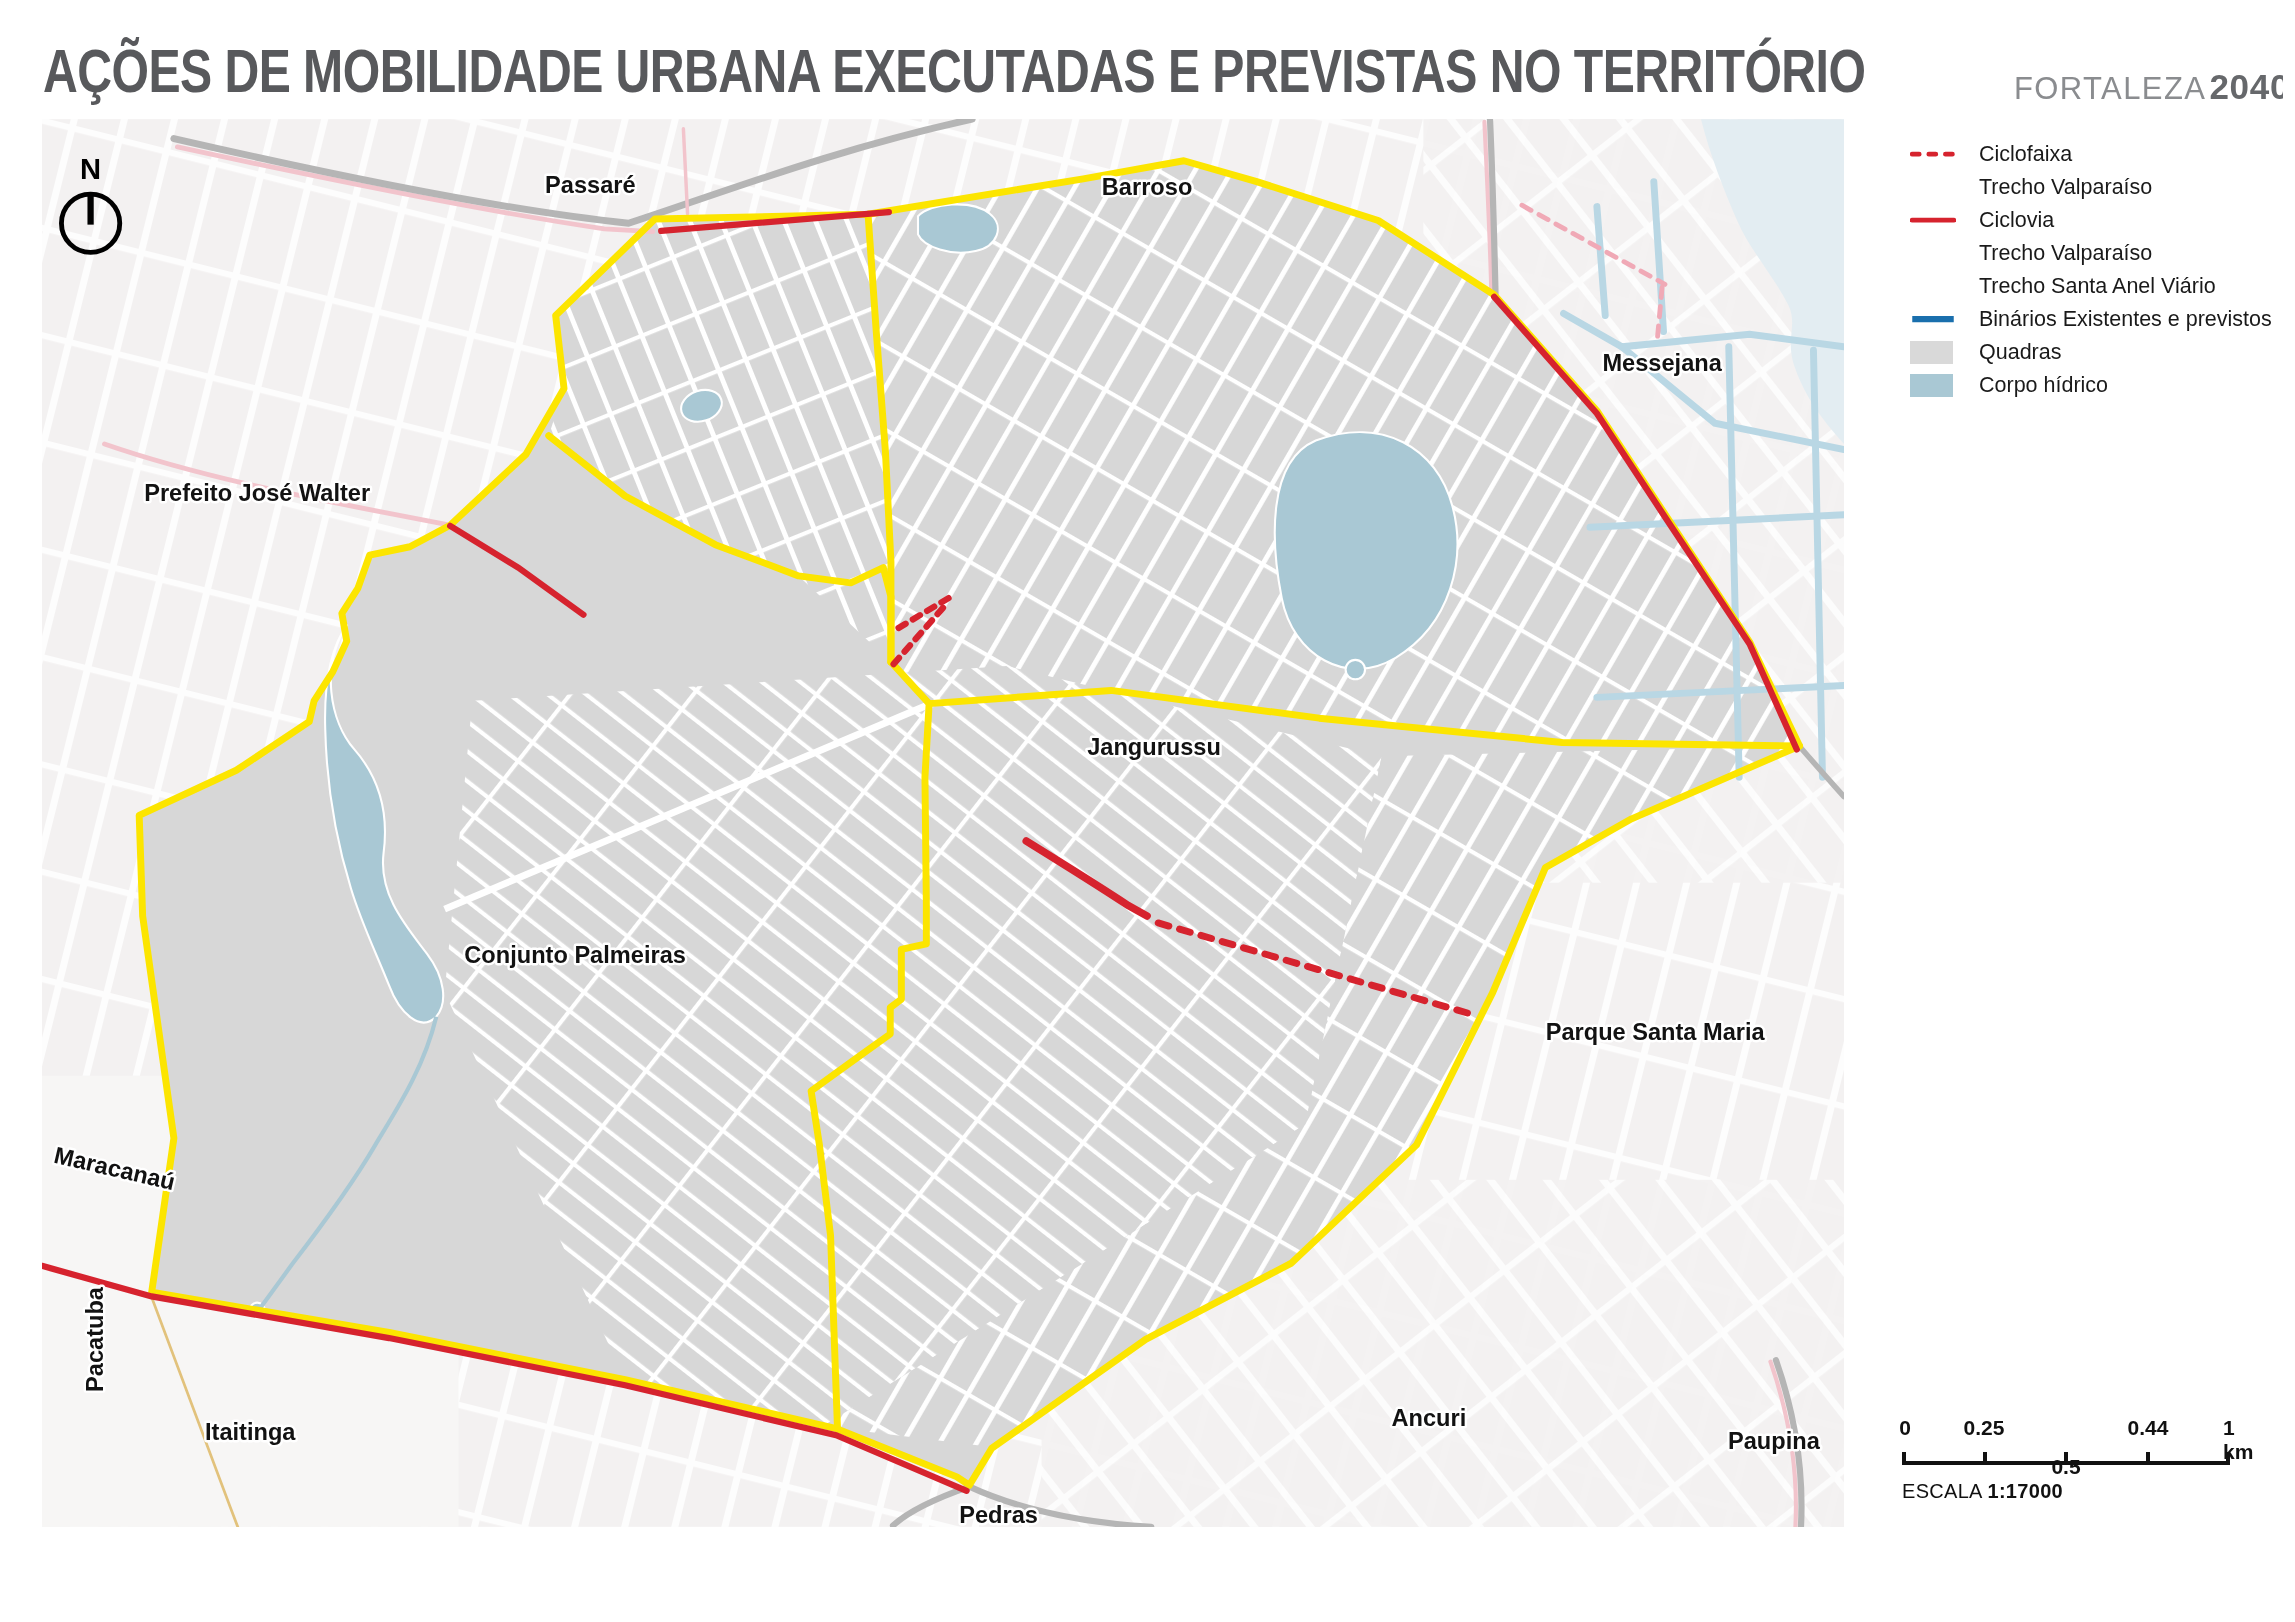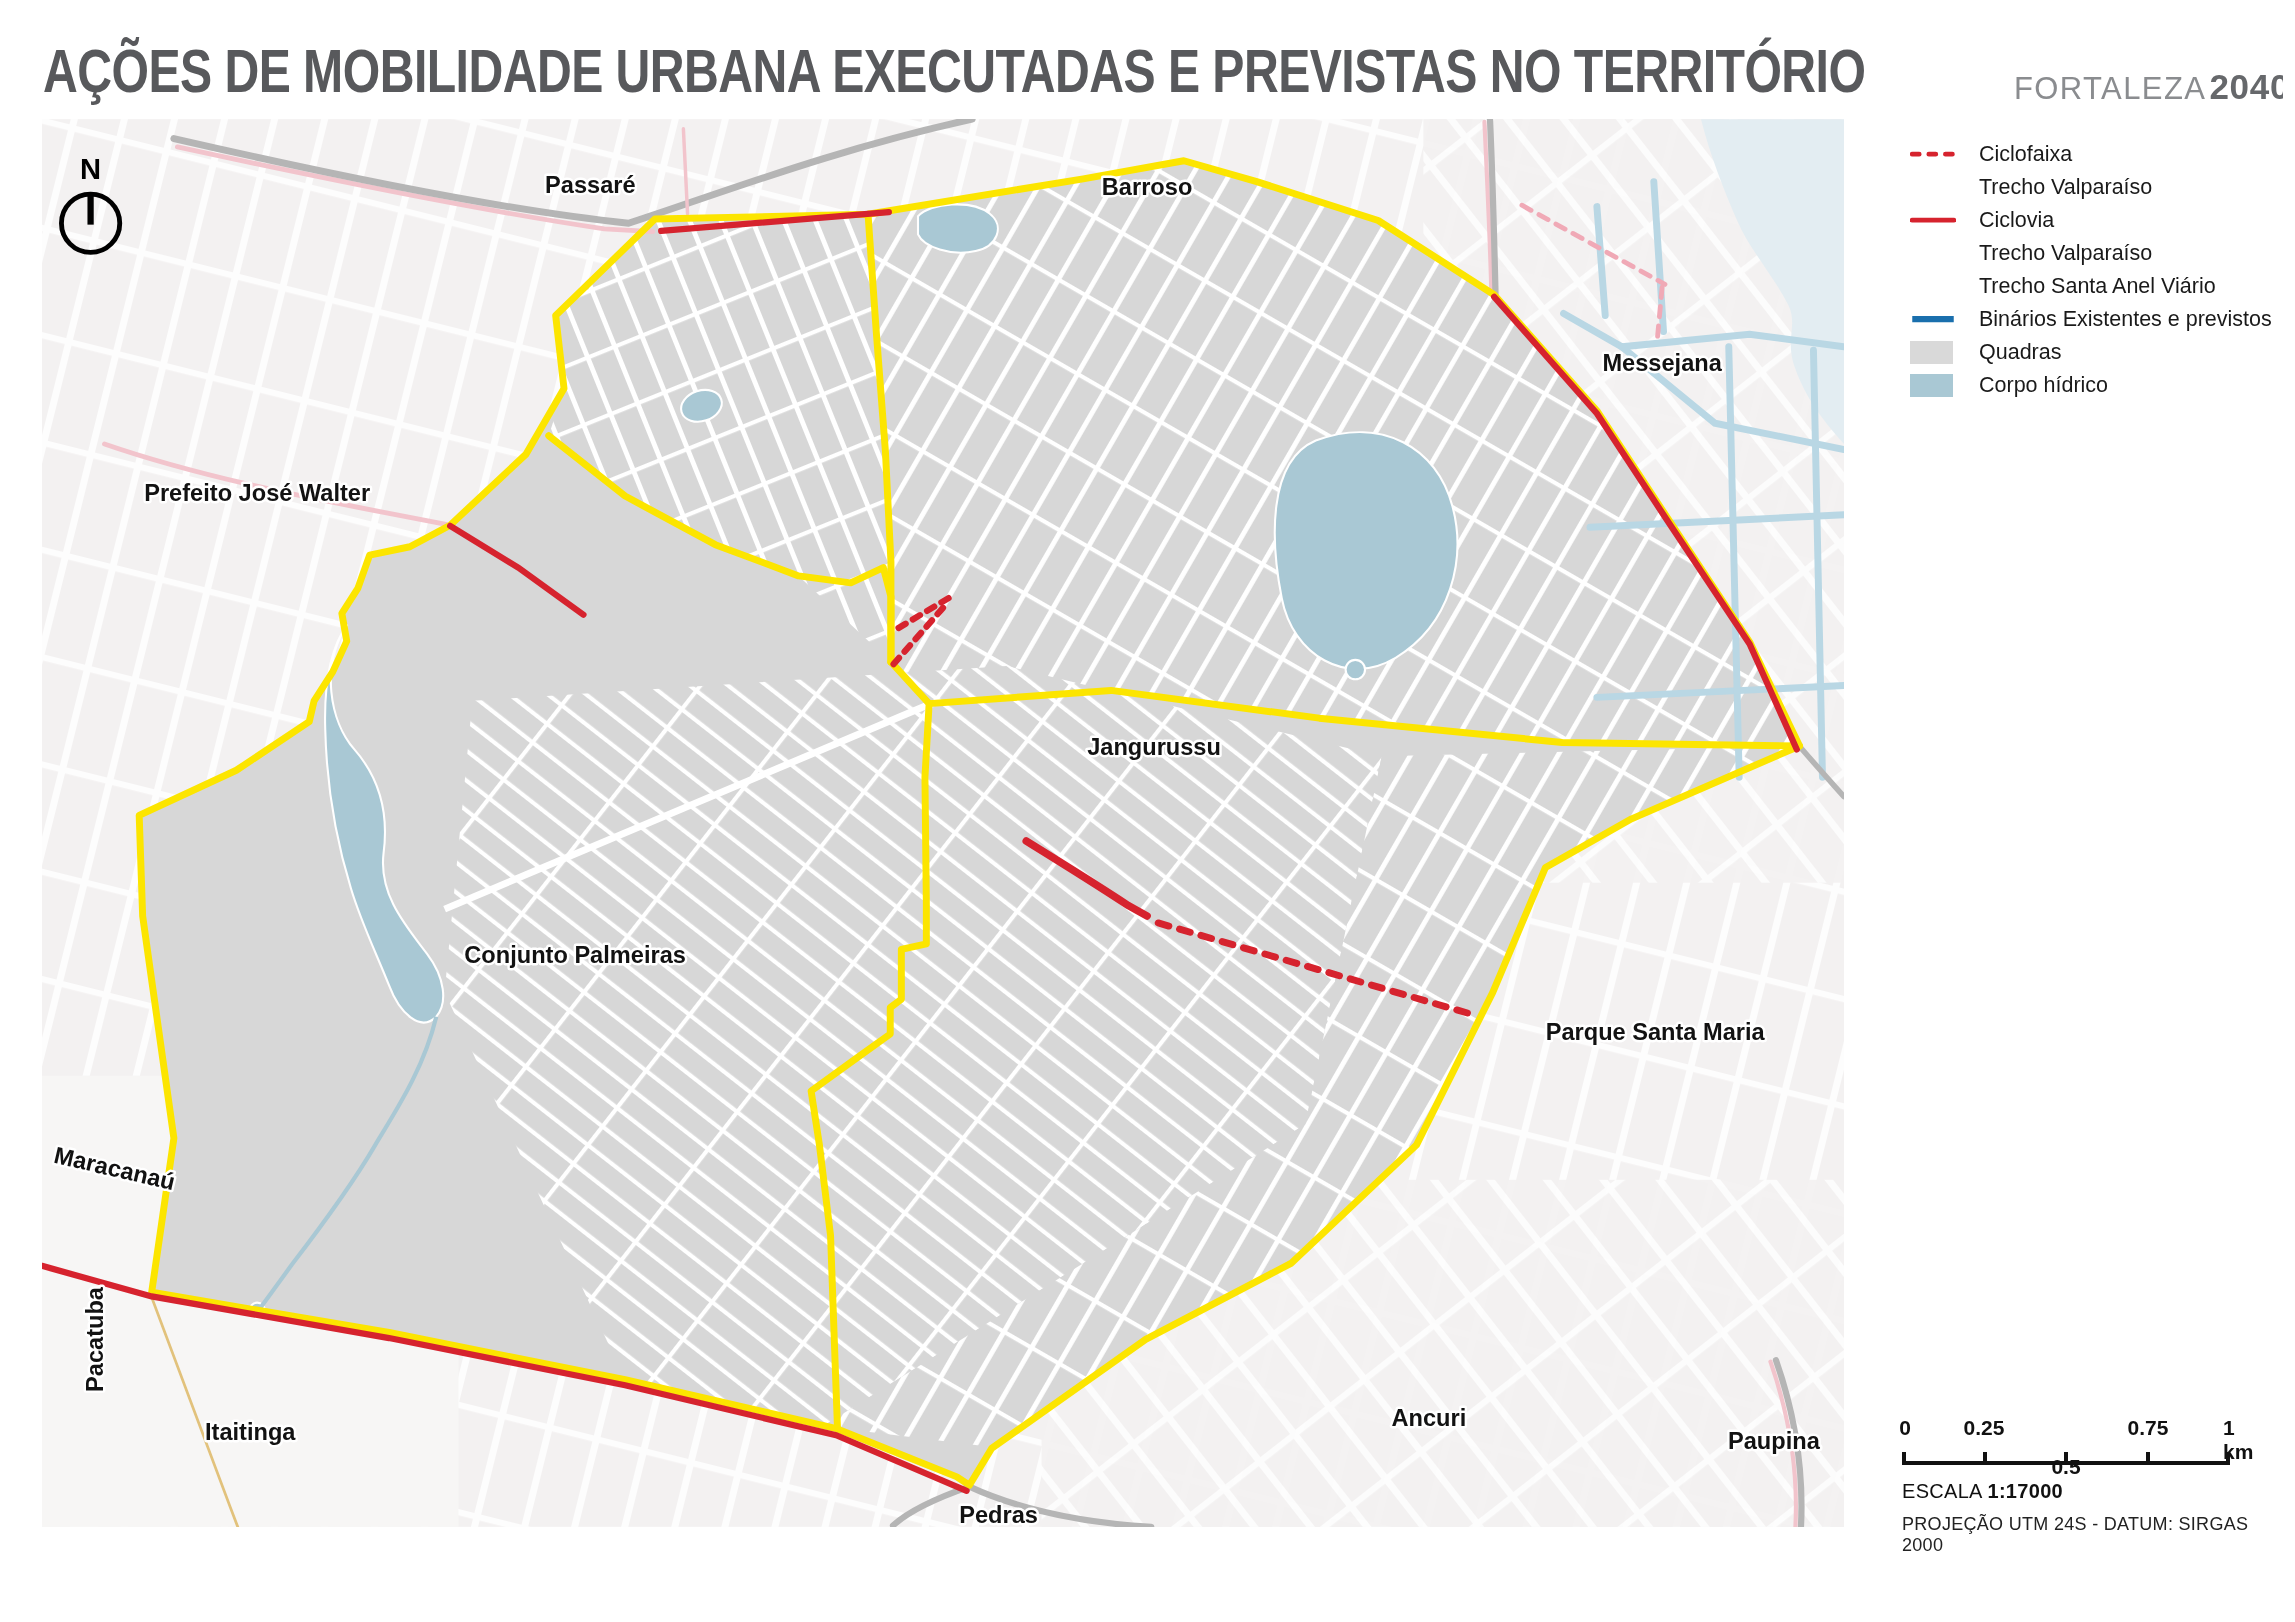--- a/index.html
+++ b/index.html
@@ -223,32 +223,31 @@
         </span>
       <span class="llab">Corpo hídrico</span>
     </div>
   </div>
 
   <div class="scalebox">
     <div class="sb-labels">
       <span class="first" style="left:-2.8px;">0</span>
       <span style="left:82px;">0.25</span>
       <span style="left:164px;margin-top:39px;">0.5</span>
-      <span style="left:246px;">0.75</span>
+      <span style="left:246px;">0.44</span>
       <span class="last" style="left:321px;">1 km</span>
     </div>
     <div class="sb-bar">
       <div class="sb-line"></div>
       <div class="sb-tick" style="left:0;"></div>
       <div class="sb-tick" style="left:81px;"></div>
       <div class="sb-tick" style="left:162px;"></div>
       <div class="sb-tick" style="left:244px;"></div>
       <div class="sb-tick" style="left:324px;"></div>
     </div>
     <div class="sb-escala">
       <span>ESCALA</span>
       <b>1:17000</b>
     </div>
-    <div class="sb-proj">PROJEÇÃO UTM 24S - DATUM: SIRGAS 2000</div>
   </div>
 
 </div>
 
 
 </body></html>

